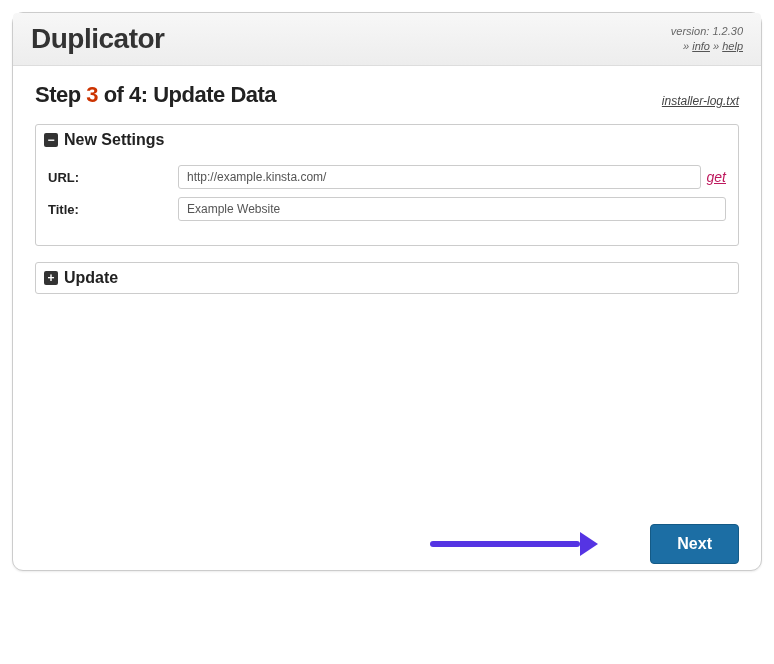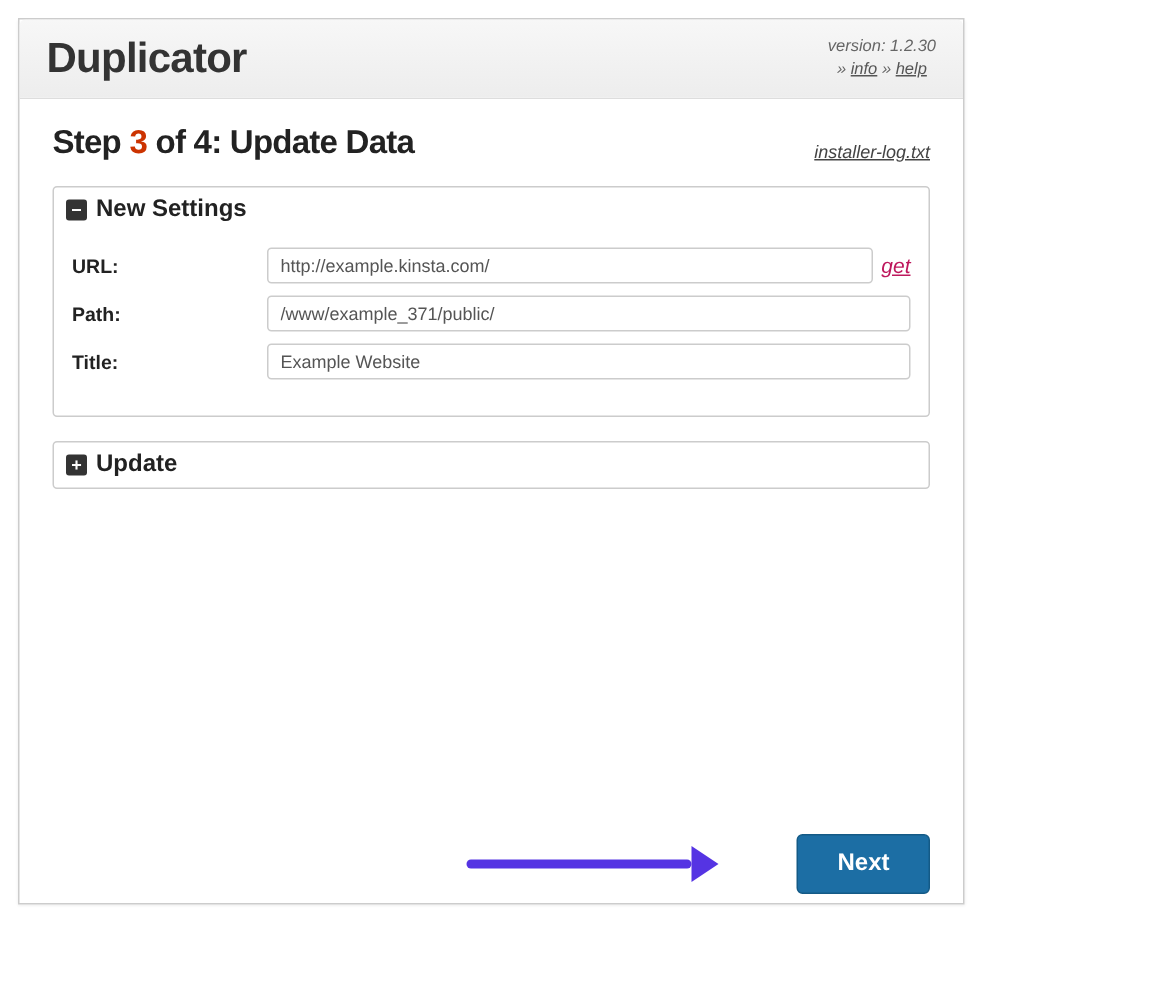--- a/index.html
+++ b/index.html
@@ -5,44 +5,44 @@
   * { box-sizing: border-box; }
   body {
     margin: 0;
     padding: 12px;
     font-family: Verdana, Arial, sans-serif;
     font-size: 13px;
     background: #fff;
     color: #333;
   }
   .frame {
-    width: 631px;
+    width: 750px;
     border: 1px solid #ccc;
-    border-radius: 0;
+    border-radius: 11px;
     box-shadow: 0 1px 2px rgba(0,0,0,0.08);
     background: #fff;
   }
   .header {
     display: flex;
     justify-content: space-between;
     align-items: center;
     padding: 10px 18px 10px 18px;
     background: linear-gradient(#f7f7f7, #ededed);
     border-bottom: 1px solid #ddd;
     border-radius: 4px 4px 0 0;
   }
   .brand {
     font-size: 28px;
     font-weight: 900;
     font-family: Verdana, Arial, sans-serif;
     color: #333;
     letter-spacing: -0.5px;
   }
   .meta {
-    text-align: center;
+    text-align: right;
     font-size: 11px;
     color: #666;
     font-style: italic;
     line-height: 1.4;
   }
   .meta a {
     color: #555;
     text-decoration: underline;
     font-style: italic;
   }
@@ -190,24 +190,20 @@
         <span class="toggle-icon">−</span>
         <span>New Settings</span>
       </div>
       <div class="panel-body">
         <div class="row">
           <label>URL:</label>
           <input type="text" value="http://example.kinsta.com/" style="">
           <span class="getlink">get</span>
         </div>
         <div class="row">
-          <label>Path:</label>
-          <input type="text" value="/www/example_371/public/" style="">
-        </div>
-        <div class="row">
           <label>Title:</label>
           <input type="text" value="Example Website" style="">
         </div>
       </div>
     </div>
 
     <div class="panel">
       <div class="panel-head">
         <span class="toggle-icon">+</span>
         <span>Update</span>

